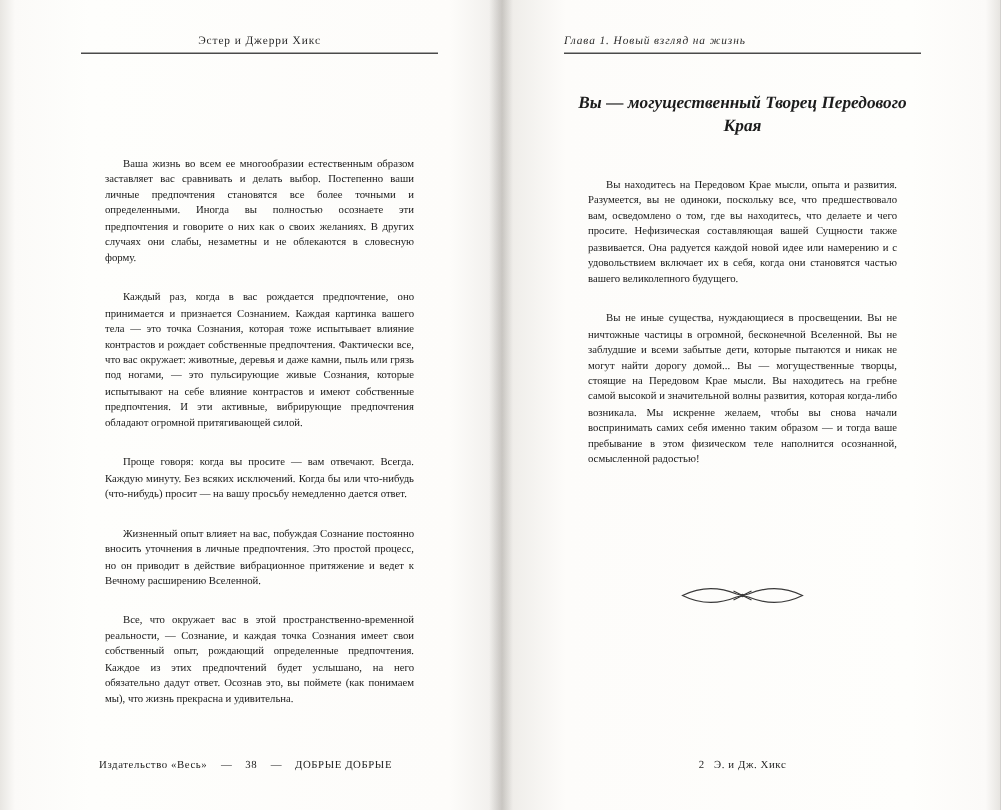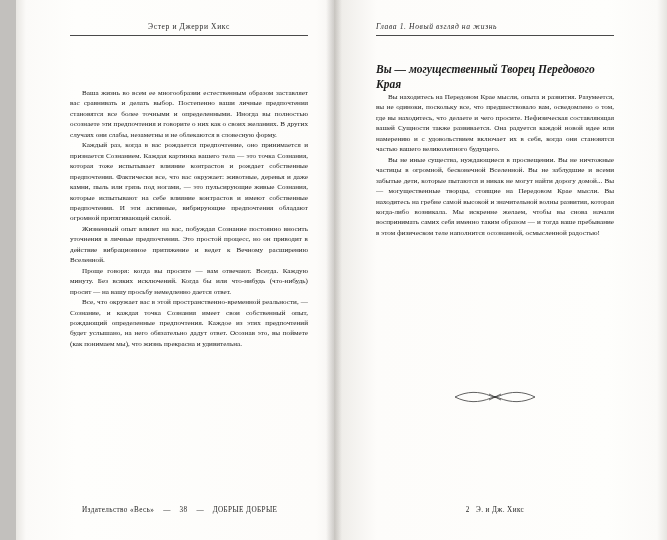--- a/index.html
+++ b/index.html
@@ -21,21 +21,21 @@
   }
   
   .page {
     position: absolute;
     top: 0;
     height: 540px;
     background: #fdfdfb;
     overflow: hidden;
   }
   .page.left {
-    left: 16px;
+    left: 0;
     width: 334px;
     background: linear-gradient(to right, #e8e6e2 0px, #fbfaf8 10px, #fefefc 60px, #fdfcfa 300px, #efedea 334px);
   }
   .page.right {
     left: 334px;
     width: 333px;
     background: linear-gradient(to left, #e6e4e0 0px, #fbfaf8 10px, #fefefc 60px, #fdfcfa 290px, #eceae6 333px);
   }
   .gutter {
     position: absolute;
@@ -86,37 +86,37 @@
     position: absolute;
     top: 62px;
     width: 100%;
     font-size: 11.5px;
     font-weight: bold;
     font-style: italic;
     color: #1c1c1c;
     line-height: 15px;
   }
   .left .section-title { text-align: left; }
-  .right .section-title { text-align: left; }
+  .right .section-title { text-align: center; }
 
   .body {
     position: absolute;
     left: 0;
     width: 100%;
     font-size: 7.15px;
     line-height: 10.45px;
     text-align: justify;
     color: #1a1a1a;
     hyphens: none;
   }
   .left .body { top: 88px; }
-  .right .body { top: 92px; }
+  .right .body { top: 102px; }
 
   .body p {
-    margin: 0;
+    margin: 16px;
     text-indent: 12px;
   }
 
   .ornament {
     position: absolute;
     left: 0;
     width: 100%;
     text-align: center;
     color: #3a3a3a;
   }
@@ -151,22 +151,22 @@
 
 <div class="spread">
 
   <div class="page left">
     <div class="page-inner">
       <div class="running-head">Эстер и Джерри Хикс</div>
       <div class="rule"></div>
       <div class="body">
         <p>Ваша жизнь во всем ее многообразии естественным образом заставляет вас сравнивать и делать выбор. Постепенно ваши личные предпочтения становятся все более точными и определенными. Иногда вы полностью осознаете эти предпочтения и говорите о них как о своих желаниях. В других случаях они слабы, незаметны и не облекаются в словесную форму.</p>
         <p>Каждый раз, когда в вас рождается предпочтение, оно принимается и признается Сознанием. Каждая картинка вашего тела — это точка Сознания, которая тоже испытывает влияние контрастов и рождает собственные предпочтения. Фактически все, что вас окружает: животные, деревья и даже камни, пыль или грязь под ногами, — это пульсирующие живые Сознания, которые испытывают на себе влияние контрастов и имеют собственные предпочтения. И эти активные, вибрирующие предпочтения обладают огромной притягивающей силой.</p>
+        <p>Проще говоря: когда вы просите — вам отвечают. Всегда. Каждую минуту. Без всяких исключений. Когда бы или что-нибудь (что-нибудь) просит — на вашу просьбу немедленно дается ответ.</p>
         <p>Жизненный опыт влияет на вас, побуждая Сознание постоянно вносить уточнения в личные предпочтения. Это простой процесс, но он приводит в действие вибрационное притяжение и ведет к Вечному расширению Вселенной.</p>
-        <p>Проще говоря: когда вы просите — вам отвечают. Всегда. Каждую минуту. Без всяких исключений. Когда бы или что-нибудь (что-нибудь) просит — на вашу просьбу немедленно дается ответ.</p>
         <p>Все, что окружает вас в этой пространственно-временной реальности, — Сознание, и каждая точка Сознания имеет свои собственный опыт, рождающий определенные предпочтения. Каждое из этих предпочтений будет услышано, на него обязательно дадут ответ. Осознав это, вы поймете (как понимаем мы), что жизнь прекрасна и удивительна.</p>
       </div>
     </div>
     <div class="folio folio-left">
       <span>Издательство «Весь»</span>
       <span class="dash">—</span>
       <span class="num">38</span>
       <span class="dash">—</span>
       <span>ДОБРЫЕ ДОБРЫЕ</span>
     </div>

